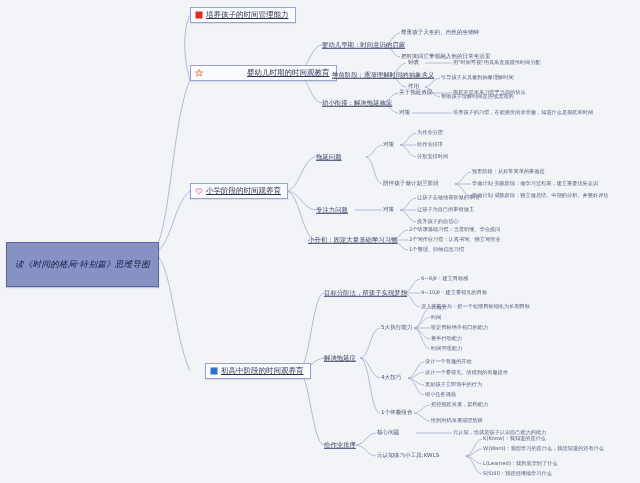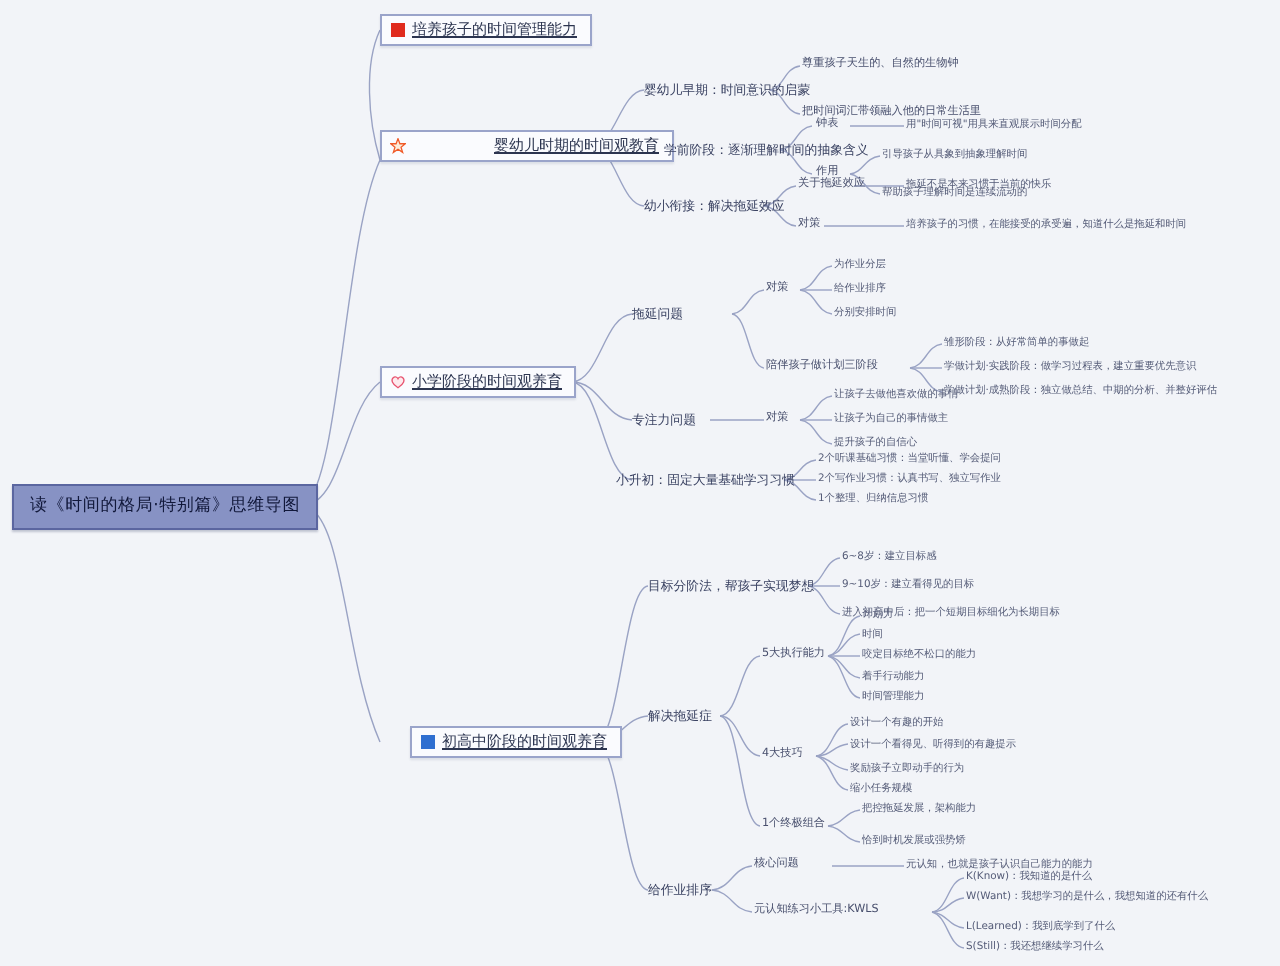--- a/index.html
+++ b/index.html
@@ -10,45 +10,46 @@
     position:relative;overflow:hidden;
     color:#2c3550;
   }
   #canvas{position:absolute;inset:0;width:640px;height:483px;}
   svg.links{position:absolute;left:0;top:0;width:640px;height:483px;pointer-events:none;}
   .node{position:absolute;white-space:nowrap;line-height:1;}
 
   
   .root{
     left:6px;top:242px;
-    padding:6px 8px;
+    padding:17px 8px;
     background:#8792c4;
     border:1px solid #5b66a0;
     color:#11183a;
     font-size:8.5px;
     letter-spacing:.3px;
     box-shadow:0 1px 1px rgba(40,50,90,.25);
+    font-style:italic;
   }
 
   
   .l1{
     background:#fafbfe;
     border:1px solid #9aa4ca;
     padding:3px 6px 3px 4px;
     font-size:7.5px;
     display:flex;align-items:center;gap:3px;
     box-shadow:0 1px 1px rgba(60,70,110,.12);
   }
   .l1 .lbl{display:inline-block;text-decoration:underline;}
 
   .ico{width:8px;height:8px;display:inline-block;flex:0 0 auto;position:relative;}
   .ico svg{display:block;width:8px;height:8px;}
 
   
-  .l2{font-size:6.4px;color:#3a4262;}
+  .l2{font-size:6.4px;color:#3a4262;text-decoration:underline;}
   .l3{font-size:5.6px;color:#49506e;}
   .l4{font-size:5.2px;color:#555c78;}
 
   .l2,.l3,.l4{transform:translateY(-50%);}
   .l1{transform:translateY(-50%);}
   .root{transform:translateY(0);}
 </style>
 </head>
 <body>
 

